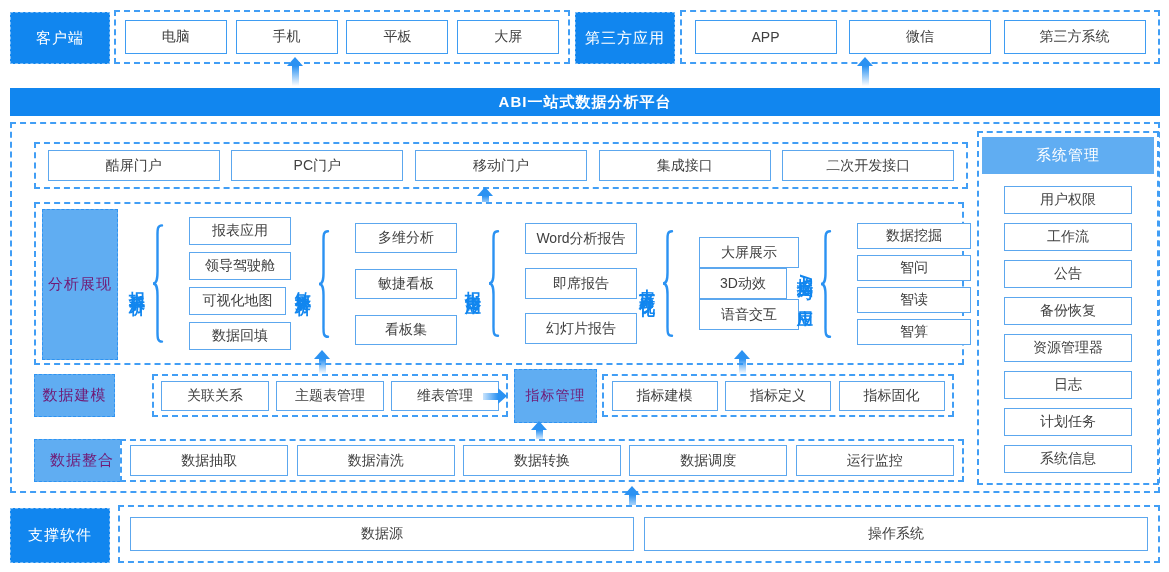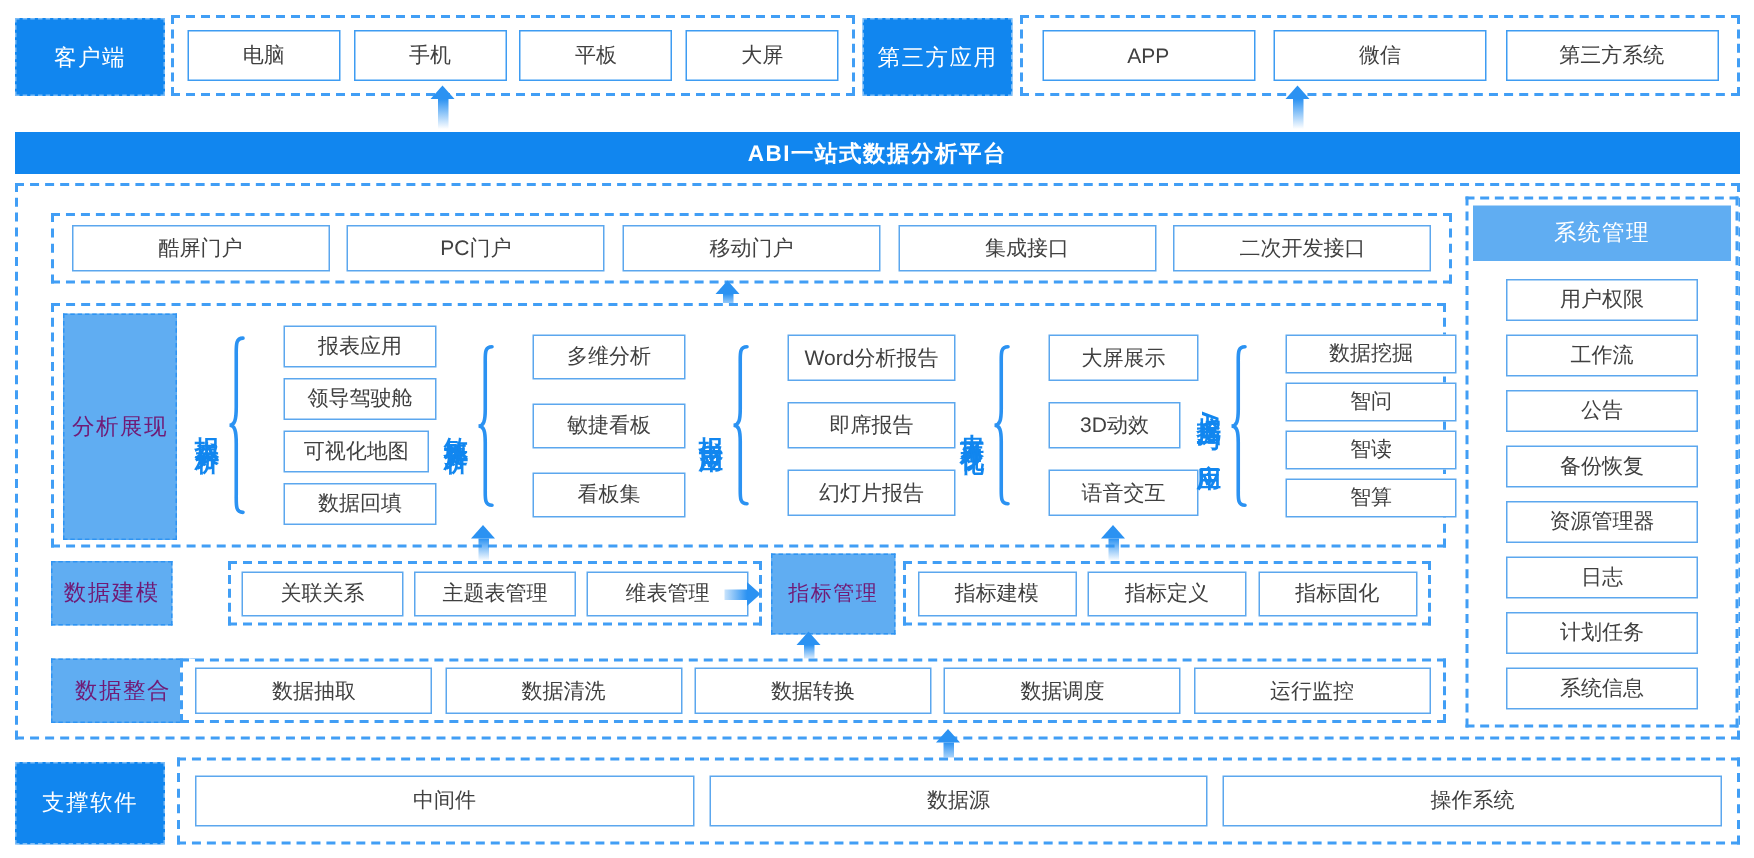--- a/index.html
+++ b/index.html
@@ -151,21 +151,21 @@
               <div class="wbox" style="width: 112px; height: 31px;">Word分析报告</div>
               <div class="wbox" style="width: 112px; height: 31px;">即席报告</div>
               <div class="wbox" style="width: 112px; height: 31px;">幻灯片报告</div>
             </div>
           </div>
           <div class="agroup" style="left: 602px;">
             <div class="vlabel">大屏可视化</div>
             <svg class="brace" width="13" height="109" viewBox="0 0 13 100" preserveAspectRatio="none">
               <path d="M11 2 C6 2 6.5 6 6.5 12 L6.5 40 C6.5 47 5.5 50 2 50 C5.5 50 6.5 53 6.5 60 L6.5 88 C6.5 94 6 98 11 98" fill="none" stroke="#2B92F2" stroke-width="2.4" stroke-linecap="round" vector-effect="non-scaling-stroke"></path>
             </svg>
-            <div class="gcol" style="row-gap: 14px;">
+            <div class="gcol" style="">
               <div class="wbox" style="width: 100px; height: 31px;">大屏展示</div>
               <div class="wbox" style="width: 88px; height: 31px;">3D动效</div>
               <div class="wbox" style="width: 100px; height: 31px;">语音交互</div>
             </div>
           </div>
           <div class="agroup" style="left: 760px;">
             <div class="vlabel">挖掘与AI应用</div>
             <svg class="brace" width="13" height="110" viewBox="0 0 13 100" preserveAspectRatio="none">
               <path d="M11 2 C6 2 6.5 6 6.5 12 L6.5 40 C6.5 47 5.5 50 2 50 C5.5 50 6.5 53 6.5 60 L6.5 88 C6.5 94 6 98 11 98" fill="none" stroke="#2B92F2" stroke-width="2.4" stroke-linecap="round" vector-effect="non-scaling-stroke"></path>
             </svg>
@@ -220,21 +220,20 @@
       </div>
   </div>
 
   <div class="abs arrow-up" style="left:624px;top:486px;height:26px;">
       <div class="head"></div>
       <div class="tail"></div>
     </div>
 
   <div class="abs slabel flexc" style="left:10px;top:508px;width:100px;height:55px;box-sizing:border-box;">支撑软件</div>
   <div class="abs dgroup" style="left:118px;top:505px;width:1042px;height:58px;justify-content:center;gap:10px;padding:0 10px;">
-      <div class="wbox supbox">中间件</div>
       <div class="wbox supbox">数据源</div>
       <div class="wbox supbox">操作系统</div>
     </div>
 </div>
 
 <style>
   .device{width:102px;height:34px;}
   .tp{width:142px;height:34px;}
   .portal{width:172px;height:31px;}
   .modbox{width:108px;height:30px;}

